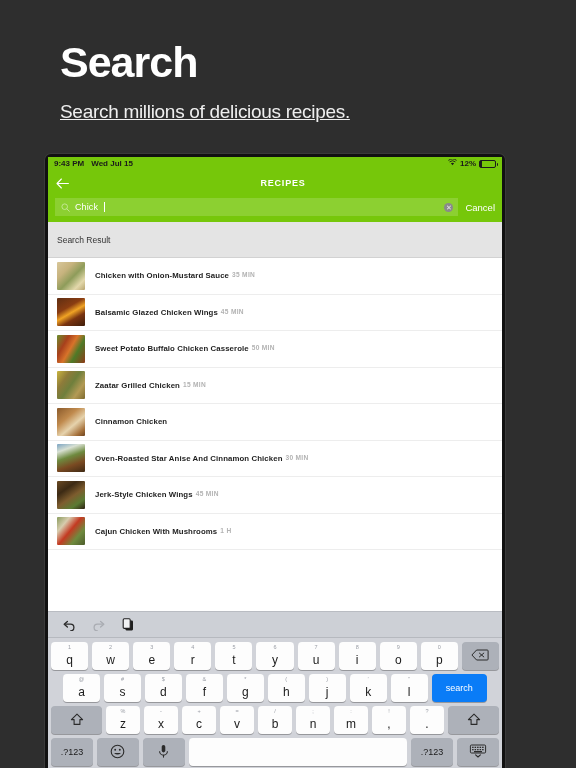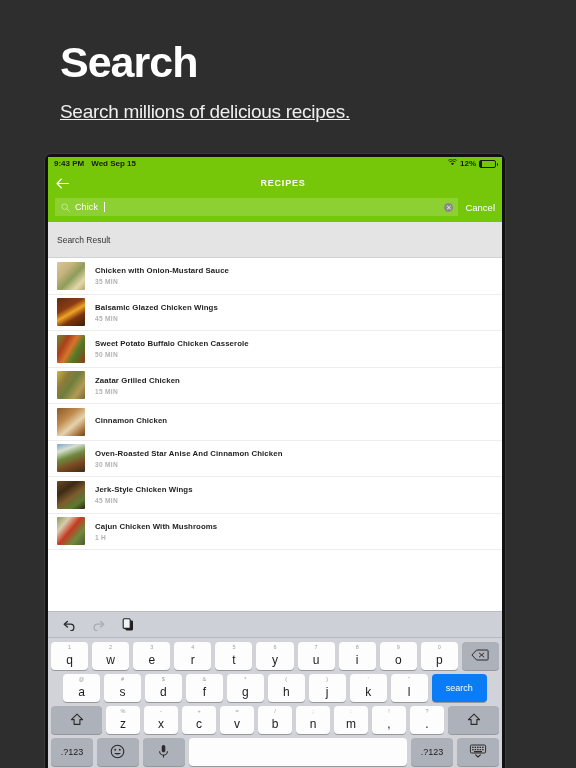--- a/index.html
+++ b/index.html
@@ -97,21 +97,21 @@
     border-bottom:1px solid #d2d2d2;box-sizing:border-box;
   }
   .row{
     height:36.5px;display:flex;align-items:center;padding:0 9px;
     border-bottom:1px solid #ededed;box-sizing:border-box;background:#fff;
   }
   .thumb{
     width:28px;height:28px;flex:0 0 28px;border-radius:1px;
     background-size:cover;background-position:center;
   }
-  .row-txt{margin-left:10px;display:flex;flex-direction:column;gap:3px;}
+  .row-txt{margin-left:10px;display:flex;flex-direction:row;gap:3px;text-align:right;}
   .r-title{font-size:7.8px;color:#1d1d1d;font-weight:bold;letter-spacing:.1px;}
   .r-time{font-size:6.6px;color:#b2b2b2;font-weight:bold;letter-spacing:.3px;}
   
   .keyboard{
     flex:0 0 auto;background:#d1d3d9;padding-bottom:2px;
     border-top:1px solid #b9bcc2;
   }
   .kb-toolbar{
     height:26px;display:flex;align-items:center;gap:16px;padding-left:14px;
     background:#cdd0d6;border-bottom:1px solid #b6b9bf;box-sizing:border-box;
@@ -145,21 +145,21 @@
   <div class="promo-title">Search</div>
   <div class="promo-sub">Search millions of delicious recipes.</div>
 </div>
 
 <div class="device">
   <div class="screen">
 
     <div class="statusbar">
       <div class="sb-left">
         <span>9:43 PM</span>
-        <span>Wed Sep 15</span>
+        <span>Wed Jul 15</span>
       </div>
       <div class="sb-right">
         <span class="wifi-ic">
           <svg width="9" height="7" viewBox="0 0 9 7">
               <path d="M4.5 6.2 L2.9 4.3 a2.6 2.6 0 0 1 3.2 0 Z" fill="#1b1b1b"></path>
               <path d="M1.6 2.9 a4.6 4.6 0 0 1 5.8 0" stroke="#1b1b1b" stroke-width="0.9" fill="none"></path>
               <path d="M0.4 1.4 a6.8 6.8 0 0 1 8.2 0" stroke="#1b1b1b" stroke-width="0.9" fill="none"></path>
             </svg>
         </span>
         <span>12%</span>

